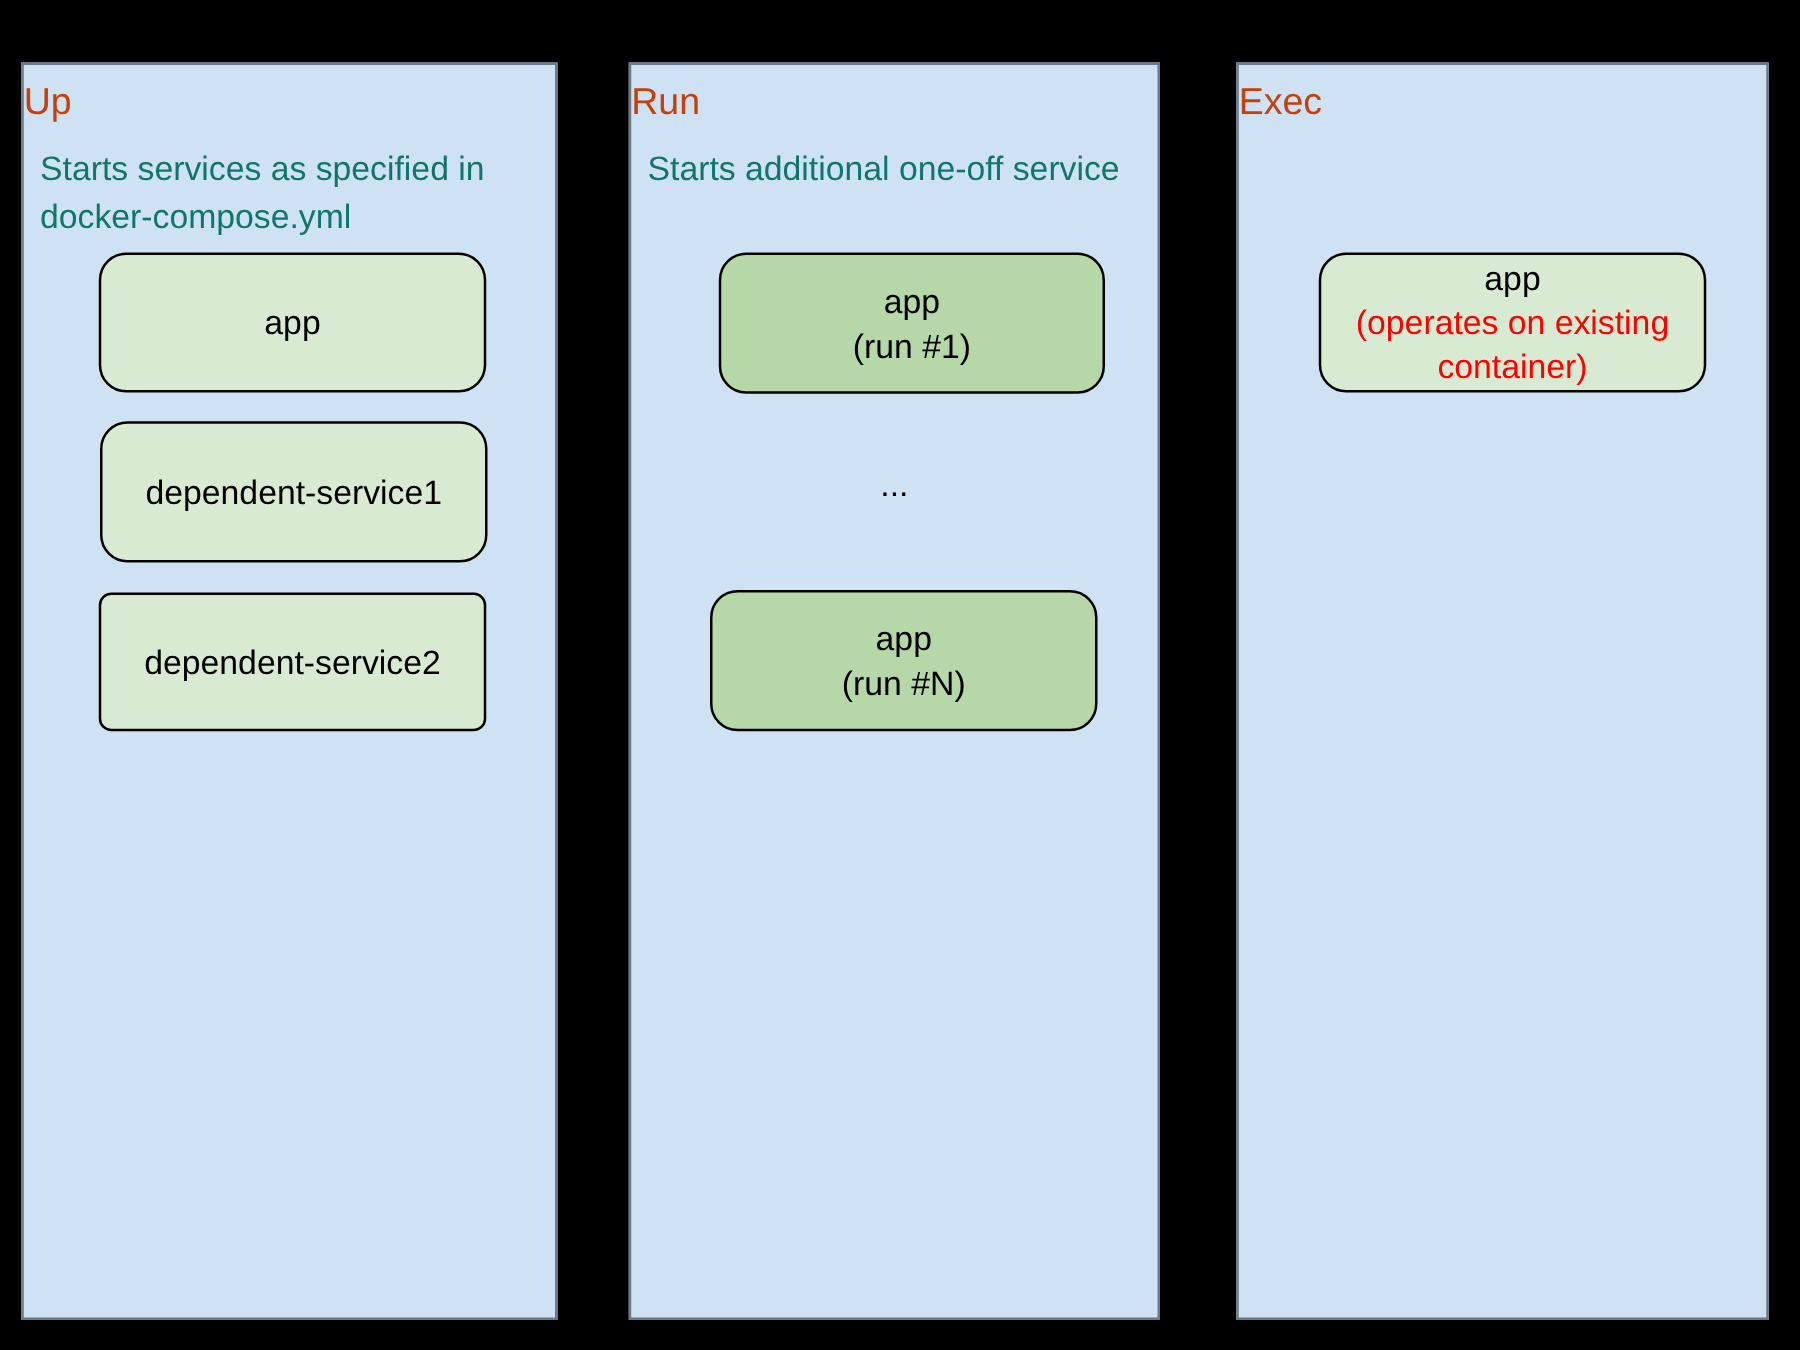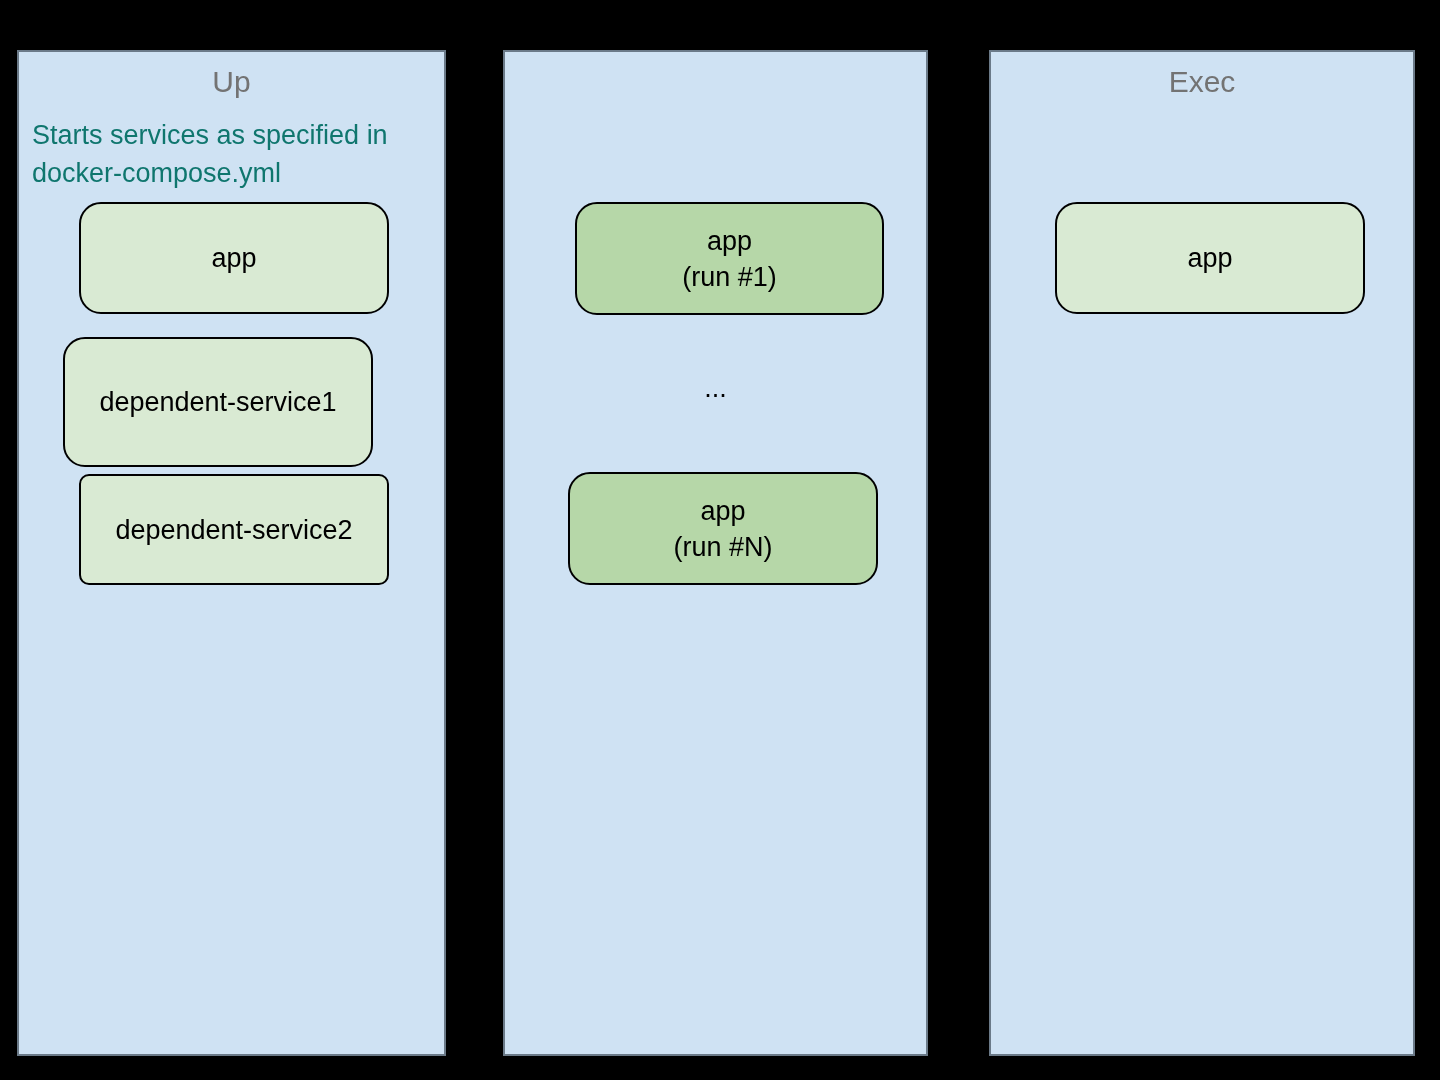--- a/index.html
+++ b/index.html
@@ -18,22 +18,21 @@
     background: #cfe2f3;
     border: 2px solid #6b7a88;
     box-sizing: border-box;
   }
   #panel-up   { left: 17px;  width: 429px; }
   #panel-run  { left: 503px; width: 425px; }
   #panel-exec { left: 989px; width: 426px; }
 
   .panel-title {
     position: absolute; top: 13px; left: 0; right: 0;
-    text-align: center;
-    font-size: 30px; color: #737373;
+    font-size: 30px; color: #c2410c;
   }
   .panel-desc {
     position: absolute; top: 64px; left: 13px; right: 13px;
     font-size: 27px; line-height: 38px; color: #0f766e;
   }
 
   .node {
     position: absolute;
     border: 2px solid #000000;
     border-radius: 22px;
@@ -41,21 +40,21 @@
     display: flex; flex-direction: column;
     align-items: center; justify-content: center;
     text-align: center;
     font-size: 27px; line-height: 36px; color: #000000;
     padding: 0 9px;
   }
   .fill-light { background: #d9ead3; }
   .fill-med   { background: #b6d7a8; }
 
   #up-box-app { top: 150px; left: 60px; width: 310px; height: 112px; }
-  #up-box-ds1 { top: 285px; left: 44px; width: 310px; height: 130px; }
+  #up-box-ds1 { top: 285px; left: 61px; width: 310px; height: 113px; }
   #up-box-ds2 { top: 422px; left: 60px; width: 310px; height: 111px; border-radius: 10px; }
 
   #run-box-1  { top: 150px; left: 70px; width: 309px; height: 113px; }
   #run-box-n  { top: 420px; left: 63px; width: 310px; height: 113px; }
   .ellipsis {
     position: absolute; top: 321px; left: 0; right: 0;
     text-align: center;
     font-size: 27px; color: #000000;
   }
 
@@ -77,35 +76,38 @@
     </div>
     <div class="node fill-light" id="up-box-ds1">
       <span class="node-line">dependent-service1</span>
     </div>
     <div class="node fill-light" id="up-box-ds2">
       <span class="node-line">dependent-service2</span>
     </div>
   </div>
 
   <div class="panel" id="panel-run">
+    <div class="panel-title">Run</div>
+    <div class="panel-desc">Starts additional one-off service</div>
 
     <div class="node fill-med" id="run-box-1">
       <span class="node-line">app</span>
       <span class="node-line">(run #1)</span>
     </div>
 
     <div class="ellipsis">...</div>
 
     <div class="node fill-med" id="run-box-n">
       <span class="node-line">app</span>
       <span class="node-line">(run #N)</span>
     </div>
   </div>
 
   <div class="panel" id="panel-exec">
     <div class="panel-title">Exec</div>
 
     <div class="node fill-light" id="exec-box">
       <span class="node-line">app</span>
+      <span class="red-note">(operates on existing container)</span>
     </div>
   </div>
 
 </div>
 
 </body></html>

